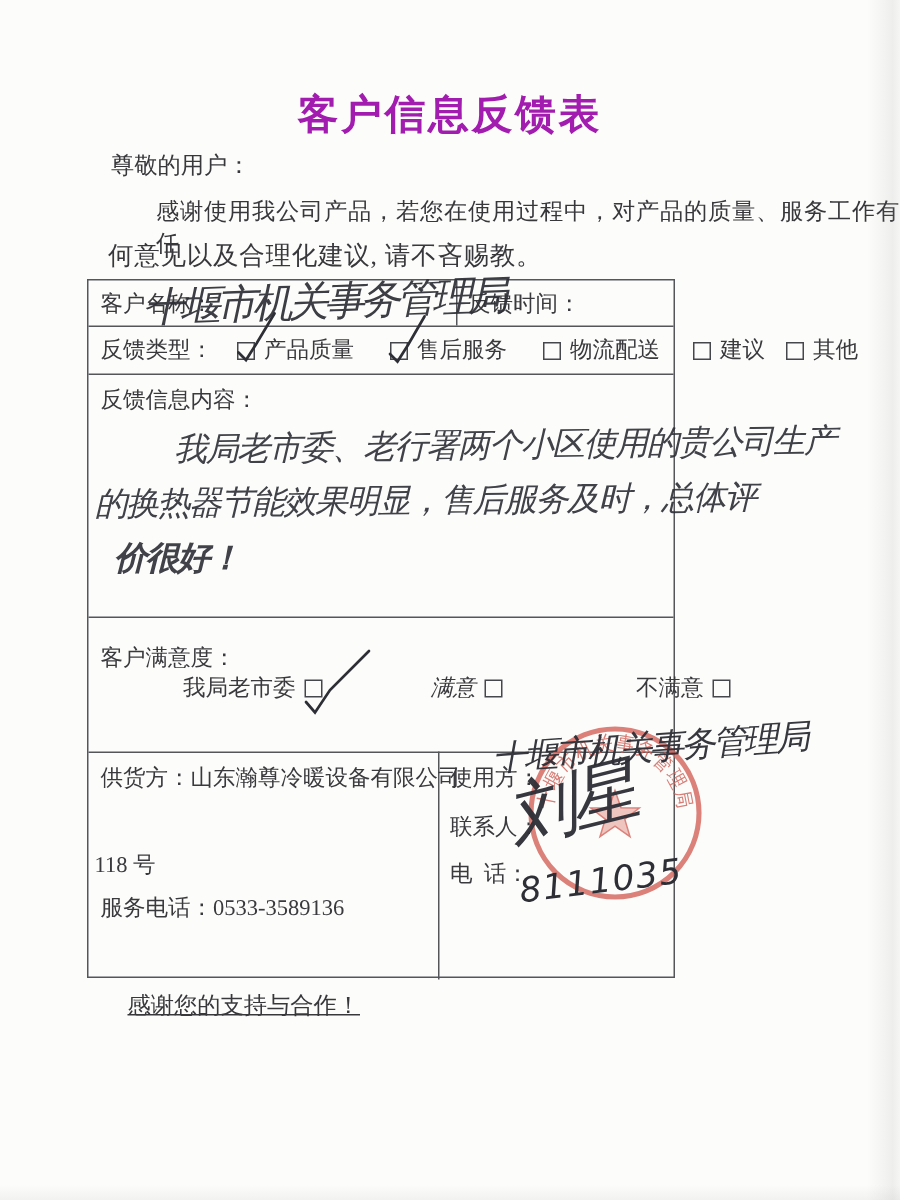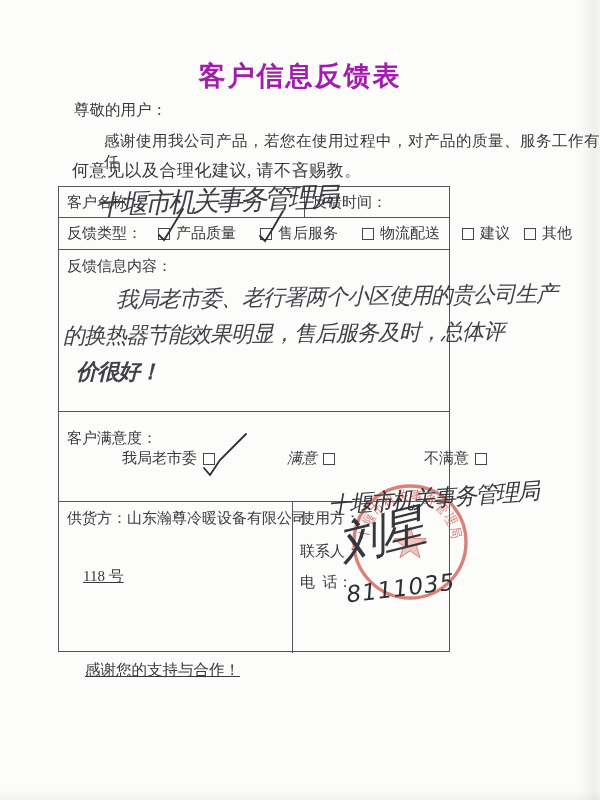--- a/index.html
+++ b/index.html
@@ -133,21 +133,22 @@
     <div class="cell-label cbline" style="left:228px; top:262px;font-style:italic;">
       <span>满意</span>
         <span class="cb"></span>
     </div>
     <div class="cell-label cbline" style="left:365px; top:262px;">
       <span>不满意</span>
         <span class="cb"></span>
     </div>
 
     <div class="cell-label" style="left:8px; top:322px;">供货方：山东瀚尊冷暖设备有限公司</div>
-    <div class="cell-label" style="left:24px; top:380px;text-decoration:underline;">118 号</div>
+    <div class="cell-label" style="left:4px; top:380px;">118 号</div>
+    <div class="cell-label" style="left:8px; top:409px;">服务电话：0533-3589136</div>
 
     <div class="cell-label" style="left:241px; top:322px;">使用方：</div>
     <div class="cell-label" style="left:241px; top:355px;">联系人：</div>
     <div class="cell-label" style="left:241px; top:386px; white-space:pre;">电  话：</div>
   </div>
 
   <svg class="stamp" viewBox="0 0 130 130">
     <circle cx="65" cy="65" r="56" fill="none" stroke="#d4675e" stroke-width="3.4"></circle>
     <polygon points="65,50 61,61.5 48.8,61.7 58.5,69.1 55,80.8 65,73.8 75,80.8 71.5,69.1 81.2,61.7 69,61.5" fill="rgba(214,103,94,0.45)" stroke="#d4675e" stroke-width="1"></polygon>
     <defs>

